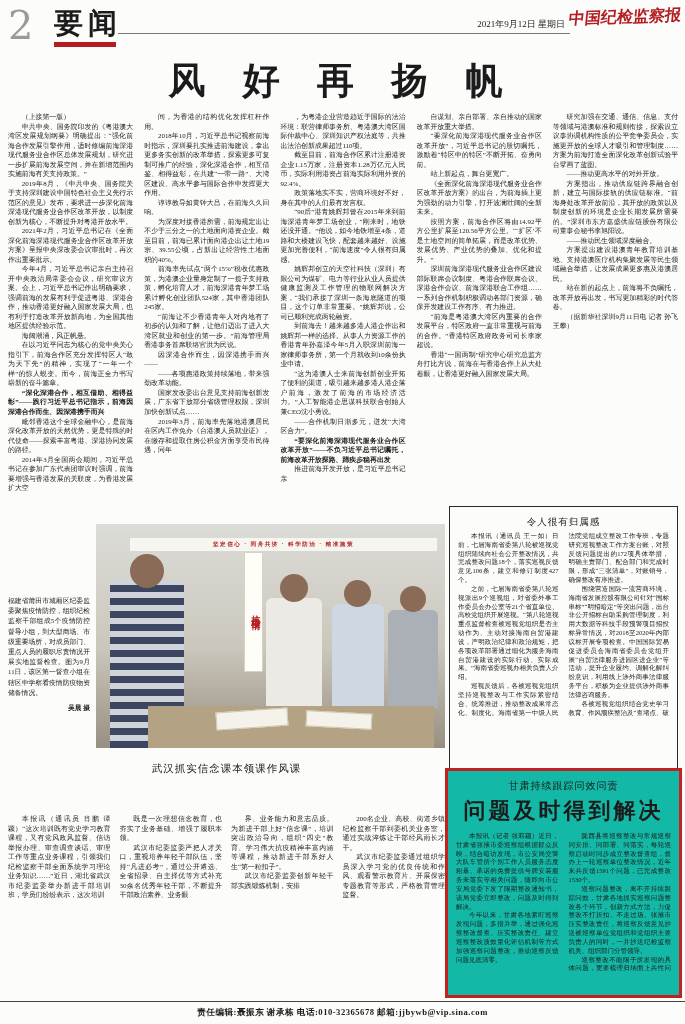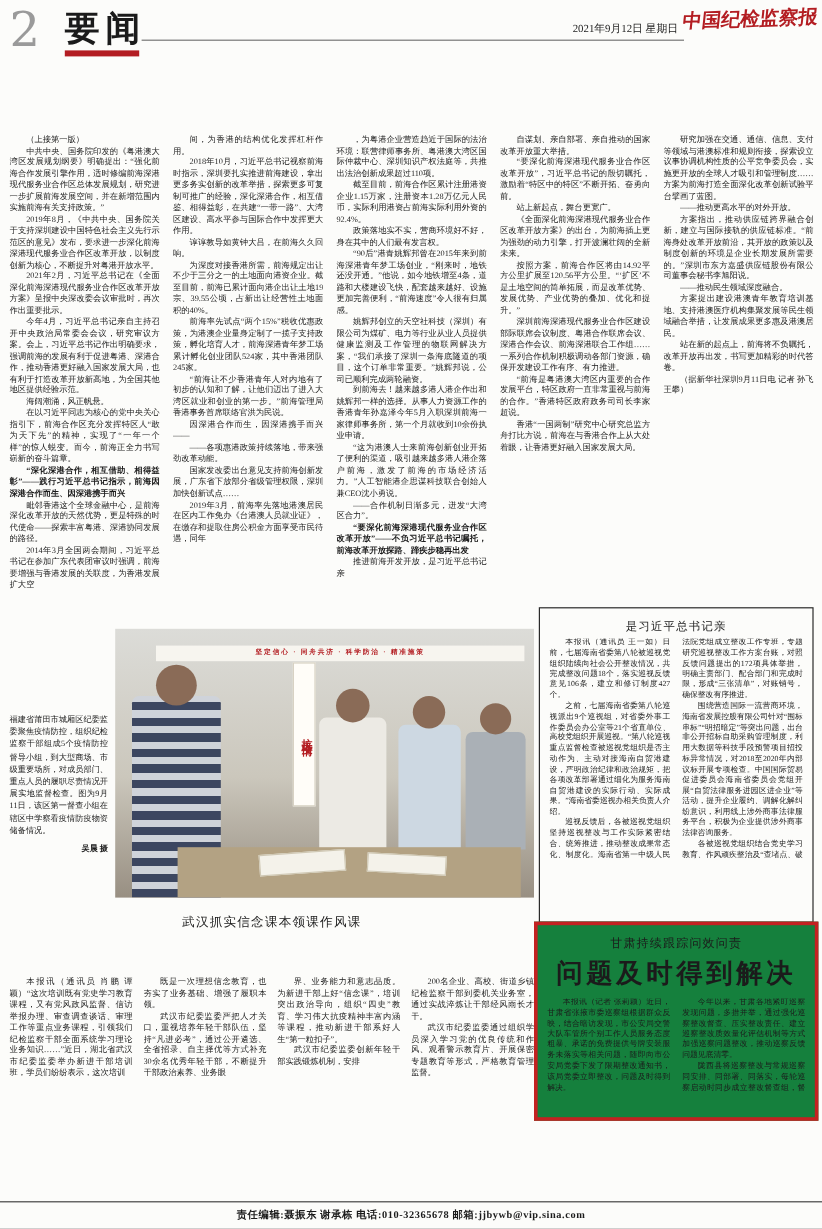--- a/index.html
+++ b/index.html
@@ -35,40 +35,41 @@
   .boxhead{text-align:center;font-size:19px;font-weight:bold;letter-spacing:1.5px;margin:0 0 7px;}
   .twocol{column-count:2;column-gap:10px;height:calc(100% - 52px);overflow:hidden;}
   .twocol .para{font-size:6.5px;line-height:1.36;}
   
   .wuhan-kicker{position:absolute;left:8px;top:762px;width:437px;text-align:center;font-size:10.5px;letter-spacing:1px;}
   .wuhan-head{position:absolute;left:8px;top:776px;width:437px;text-align:center;font-size:23px;font-weight:bold;letter-spacing:5px;}
   .wuhan-cols{position:absolute;left:8px;top:814px;width:437px;height:182px;display:flex;gap:9px;overflow:hidden;}
   .wuhan-cols .col{flex:1 1 0;overflow:hidden;}
   .wuhan-cols .para{font-size:6.9px;}
   
-  .gansu{position:absolute;left:445px;top:768px;width:237px;height:166px;border:3px solid #c32121;box-sizing:border-box;padding:8px 8px 16px;overflow:hidden;background:#15803d;}
+  .gansu{position:absolute;left:445px;top:768px;width:237px;height:230px;border:3px solid #c32121;box-sizing:border-box;padding:8px 8px 16px;overflow:hidden;background:#14b8a6;}
   .gansu .kicker{font-size:10px;}
   .gansu .boxhead{font-size:22px;letter-spacing:3px;margin-bottom:6px;}
   .gansu .twocol{height:calc(100% - 56px);}
   
   .footer-rule{position:absolute;left:0;top:1001px;width:100%;height:1px;background:#444;}
   .footer{position:absolute;left:0;top:1007px;width:100%;text-align:center;font-size:8.6px;font-weight:bold;letter-spacing:0.5px;}
 </style>
 </head>
 <body>
 
 <div class="page">
 
   <div class="pagenum">2</div>
   <div class="section">要闻</div>
   <div class="section-bar" style="background:#b31d22;"></div>
   <div class="header-rule"></div>
   <div class="date">2021年9月12日  星期日</div>
   <div class="masthead" style="color:#b31d22;">中国纪检监察报</div>
 
+  <div class="headline">风  好  再  扬  帆</div>
   <div class="main-cols">
     <div class="col">
         <p class="para">（上接第一版）</p>
         <p class="para">中共中央、国务院印发的《粤港澳大湾区发展规划纲要》明确提出：“强化前海合作发展引擎作用，适时修编前海深港现代服务业合作区总体发展规划，研究进一步扩展前海发展空间，并在新增范围内实施前海有关支持政策。”</p>
         <p class="para">2019年8月，《中共中央、国务院关于支持深圳建设中国特色社会主义先行示范区的意见》发布，要求进一步深化前海深港现代服务业合作区改革开放，以制度创新为核心，不断提升对粤港开放水平。</p>
         <p class="para">2021年2月，习近平总书记在《全面深化前海深港现代服务业合作区改革开放方案》呈报中央深改委会议审批时，再次作出重要批示。</p>
         <p class="para">今年4月，习近平总书记亲自主持召开中央政治局常委会会议，研究审议方案。会上，习近平总书记作出明确要求，强调前海的发展有利于促进粤港、深港合作，推动香港更好融入国家发展大局，也有利于打造改革开放新高地，为全国其他地区提供经验示范。</p>
         <p class="para">海阔潮涌，风正帆悬。</p>
         <p class="para">在以习近平同志为核心的党中央关心指引下，前海合作区充分发挥特区人“敢为天下先”的精神，实现了“一年一个样”的惊人蜕变。而今，前海正全力书写崭新的奋斗篇章。</p>
         <p class="para b">“深化深港合作，相互借助、相得益彰”——践行习近平总书记指示，前海因深港合作而生、因深港携手而兴</p>
@@ -136,21 +137,21 @@
     <div class="papersheet" style="left:120px;top:186px;width:70px;height:16px;transform:rotate(-4deg);"></div>
     <div class="papersheet" style="left:210px;top:188px;width:64px;height:14px;transform:rotate(3deg);"></div>
   </div>
 
   <div class="caption">
     <span>福建省莆田市城厢区纪委监委聚焦疫情防控，组织纪检监察干部组成5个疫情防控督导小组，到大型商场、市级重要场所，对成员部门、重点人员的履职尽责情况开展实地监督检查。图为9月11日，该区第一督查小组在辖区中学察看疫情防疫物资储备情况。</span>
     <div class="credit">吴晨 摄</div>
   </div>
 
   <div class="hainan">
-    <p class="kicker">是习近平总书记亲</p>
+    <p class="kicker">令人很有归属感</p>
     <div class="twocol">
         <p class="para">本报讯（通讯员 王一如）日前，七届海南省委第八轮被巡视党组织陆续向社会公开整改情况，共完成整改问题18个，落实巡视反馈意见106条，建立和修订制度427个。</p>
         <p class="para">之前，七届海南省委第八轮巡视派出9个巡视组，对省委外事工作委员会办公室等21个省直单位、高校党组织开展巡视。“第八轮巡视重点监督检查被巡视党组织是否主动作为、主动对接海南自贸港建设，严明政治纪律和政治规矩，把各项改革部署通过细化为服务海南自贸港建设的实际行动、实际成果。”海南省委巡视办相关负责人介绍。</p>
         <p class="para">巡视反馈后，各被巡视党组织坚持巡视整改与工作实际紧密结合、统筹推进，推动整改成果常态化、制度化。海南省第一中级人民法院党组成立整改工作专班，专题研究巡视整改工作方案台账，对照反馈问题提出的172项具体举措，明确主责部门、配合部门和完成时限，形成“三张清单”，对账销号，确保整改有序推进。</p>
         <p class="para">围绕营造国际一流营商环境，海南省发展控股有限公司针对“围标串标”“明招暗定”等突出问题，出台非公开招标自助采购管理制度，利用大数据等科技手段预警项目招投标异常情况，对2018至2020年内部议标开展专项检查。中国国际贸易促进委员会海南省委员会党组开展“自贸法律服务进园区进企业”等活动，提升企业履约、调解化解纠纷意识，利用线上涉外商事法律服务平台，积极为企业提供涉外商事法律咨询服务。</p>
         <p class="para">各被巡视党组织结合党史学习教育、作风顽疾整治及“查堵点、破难题、促发展”活动，在巡视整改中积极回应民生关切。聚焦提高合理用药管理水平和规范单病种管理，海南省人民医院党委借助信息化平台，加强三级公立医院绩效考核指标动态监控。海南省信访局党组深入开展多层矛盾纠纷排查化解工作，从源头预防和减少信访问题。</p>
       </div>
   </div>
 
   <div class="wuhan-kicker">武汉抓实信念课本领课作风课</div>

